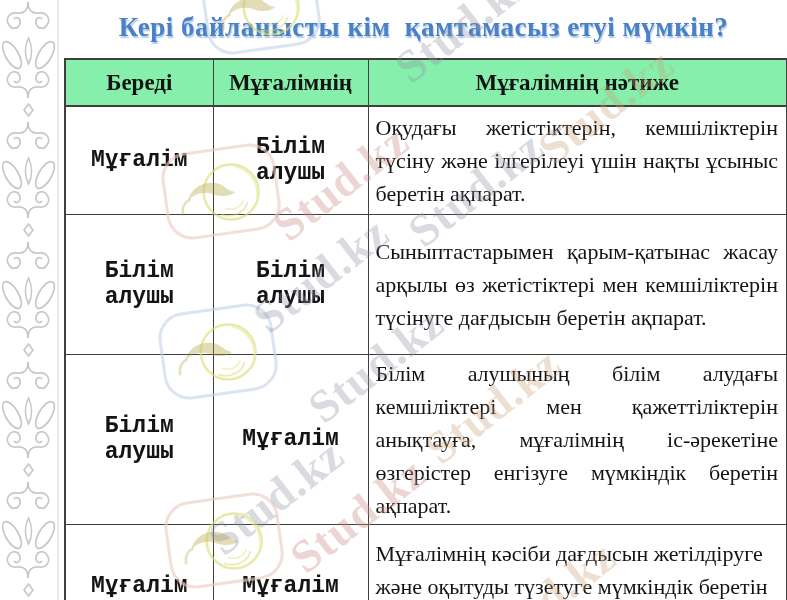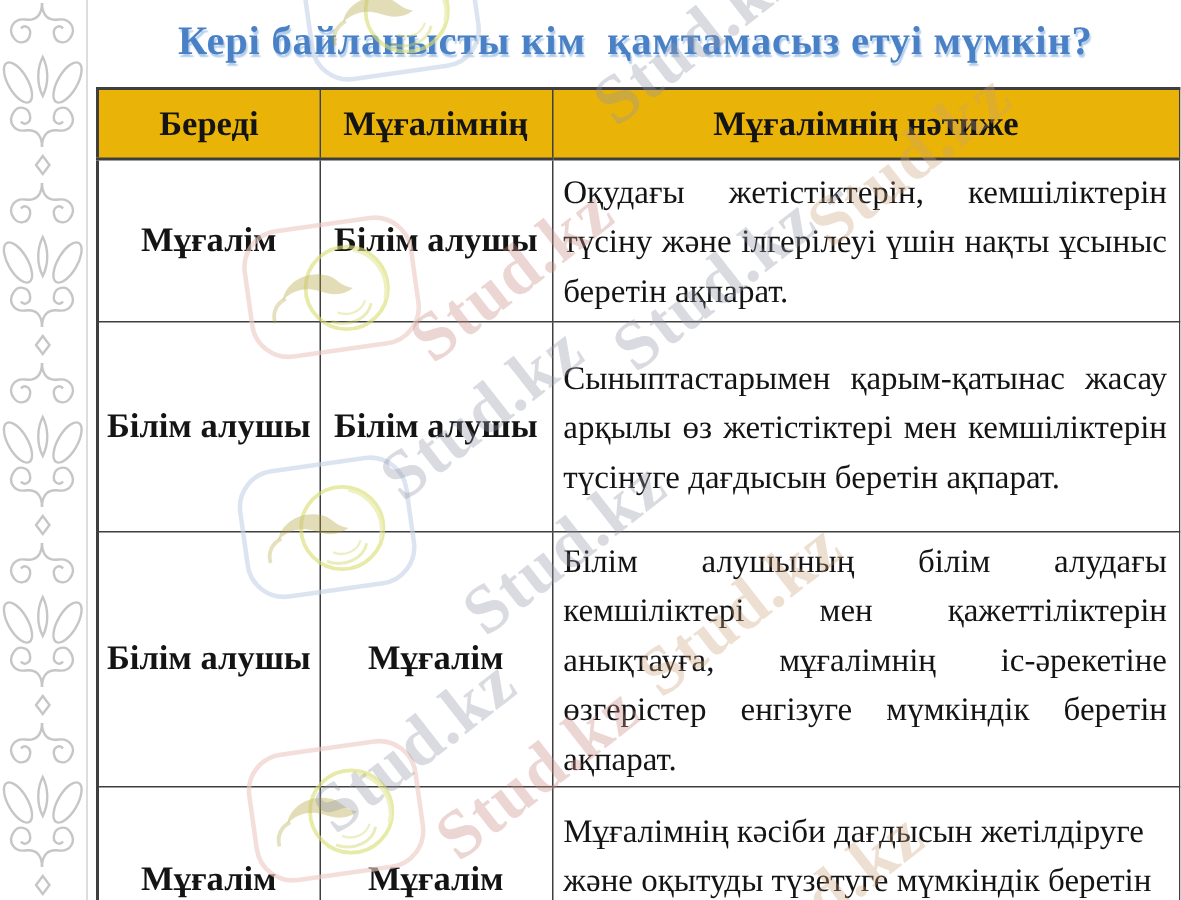--- a/index.html
+++ b/index.html
@@ -22,25 +22,25 @@
     position:absolute;left:64px;top:58px;width:722px;
     border-collapse:collapse;table-layout:fixed;
     border:2px solid #3f3f3f;
   }
   table.fb th, table.fb td{border:1px solid #3f3f3f;vertical-align:middle;color:#141414;}
   table.fb col.c1{width:148px;}
   table.fb col.c2{width:155px;}
   table.fb col.c3{width:419px;}
   table.fb thead tr{height:47px;}
   table.fb th{
-    background:#eab308;font-size:23px;font-weight:bold;text-align:center;
+    background:#86efac;font-size:23px;font-weight:bold;text-align:center;
     border-bottom:2px solid #3f3f3f;
   }
   tr.r1{height:108px;} tr.r2{height:140px;} tr.r3{height:165px;} tr.r4{height:125px;}
-  td.label{font-size:23px;font-weight:bold;text-align:center;padding:10px 4px;}
+  td.label{font-size:23px;font-weight:bold;text-align:center;padding:10px 4px;font-family:Liberation Mono, monospace;}
   td.result{
     font-size:22px;line-height:33px;text-align:justify;padding:2px 8px 2px 7px;
   }
   tr.r4 td.result{text-align:left;}
   
   .wm-layer{position:absolute;left:0;top:0;width:787px;height:600px;pointer-events:none;z-index:5;}
   .wm{
     position:absolute;font-family:"Liberation Serif","DejaVu Serif",serif;
     font-weight:bold;font-size:46px;letter-spacing:1px;white-space:nowrap;
     transform:rotate(-38deg);transform-origin:0 0;

